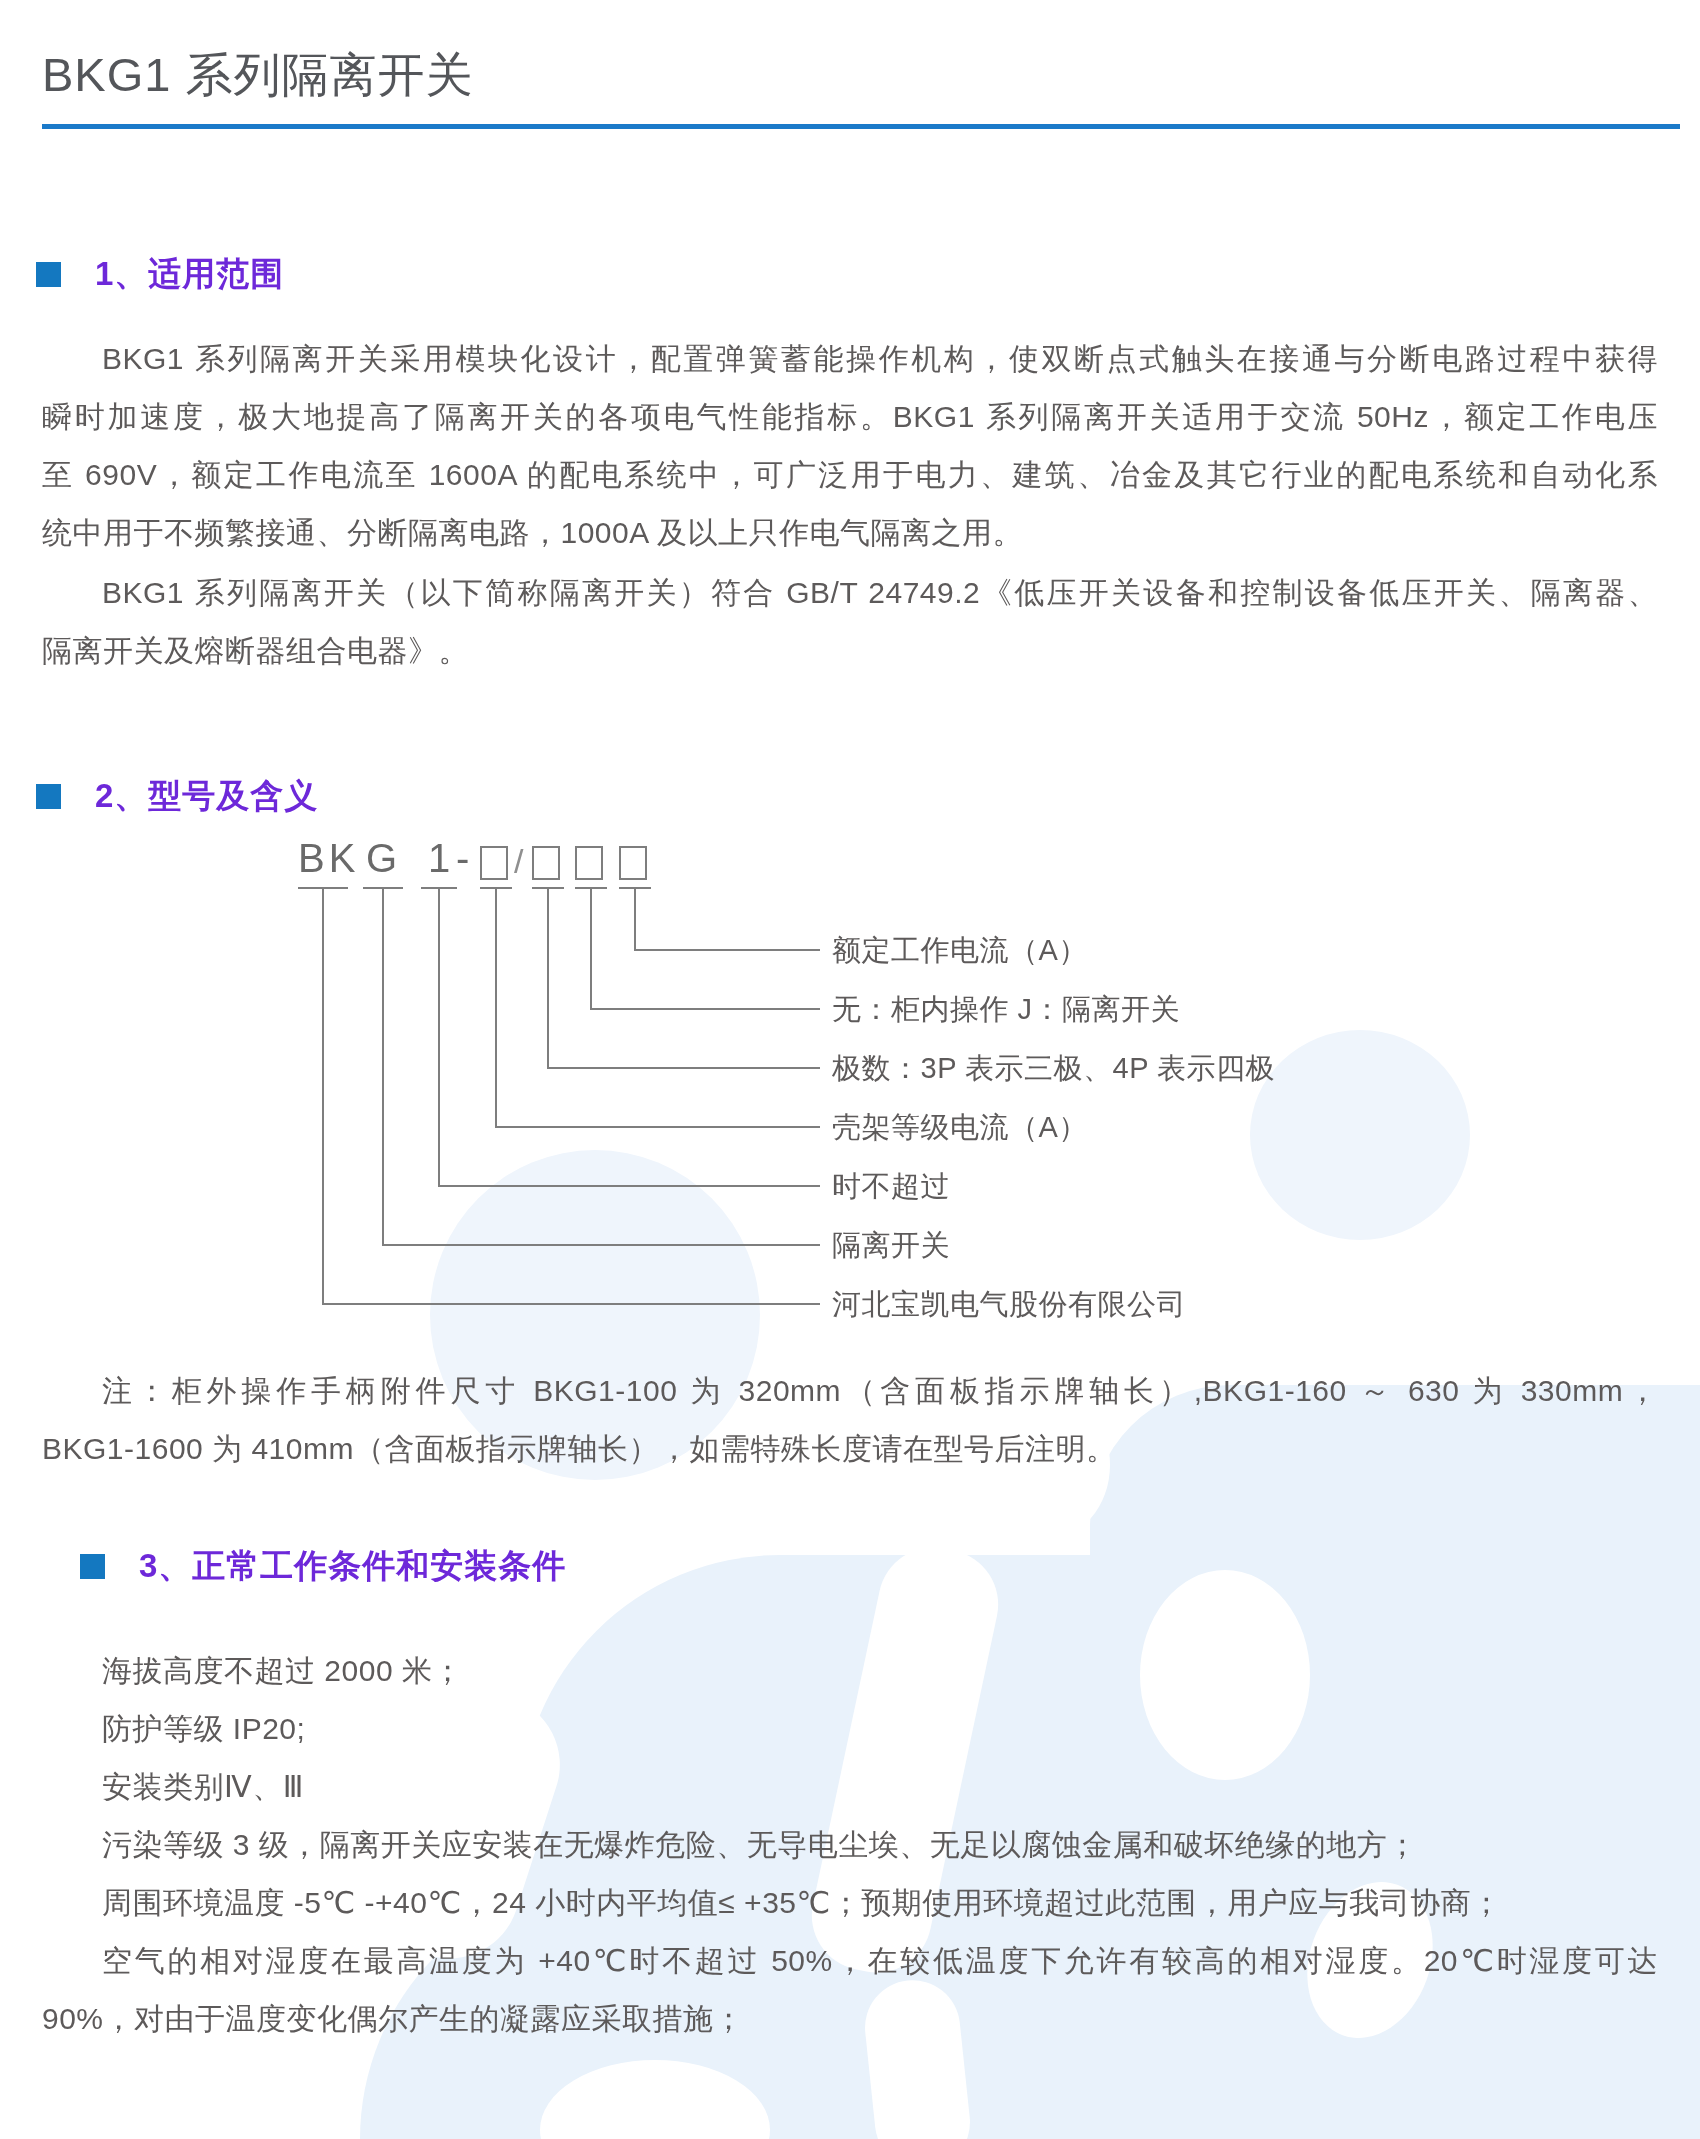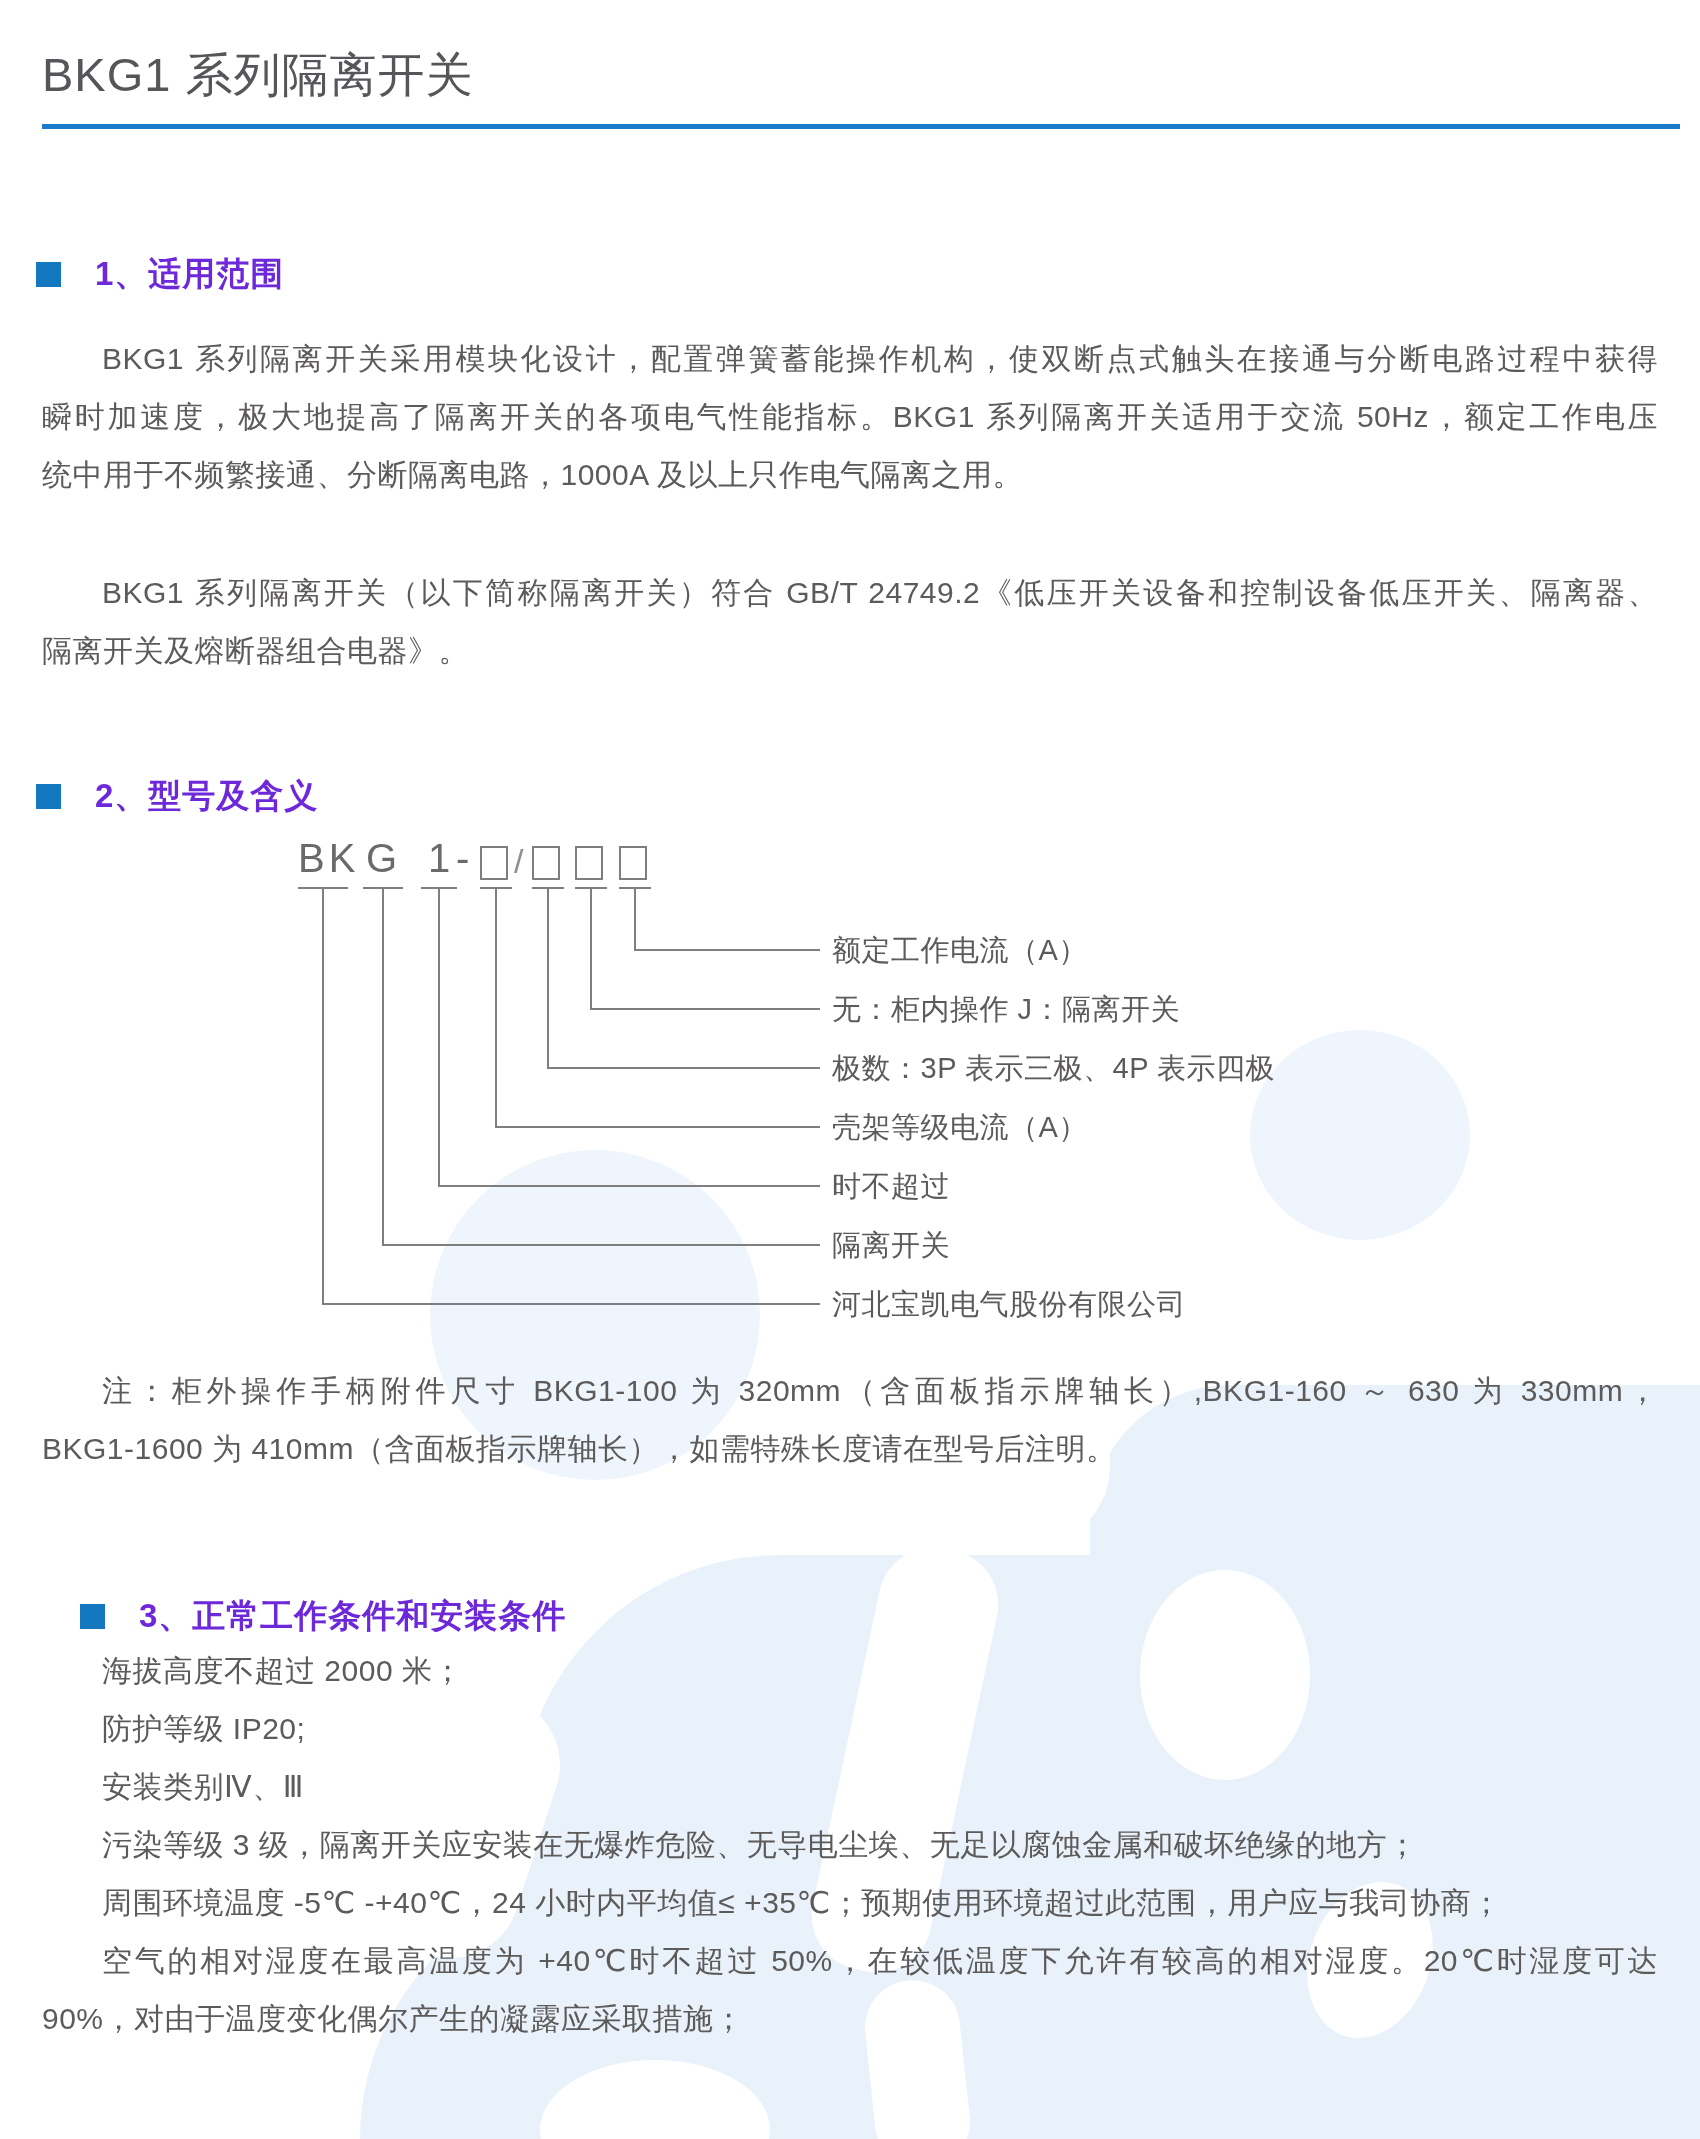--- a/index.html
+++ b/index.html
@@ -61,20 +61,21 @@
   <div class="rule"></div>
 
   <div class="sec-head" style="top:236px;">
     <span class="sq"></span>
     <h2>1、适用范围</h2>
   </div>
 
   <div class="txt" style="top:330px;">
     <div class="ln ind jl">BKG1 系列隔离开关采用模块化设计，配置弹簧蓄能操作机构，使双断点式触头在接通与分断电路过程中获得</div>
     <div class="ln jl">瞬时加速度，极大地提高了隔离开关的各项电气性能指标。BKG1 系列隔离开关适用于交流 50Hz，额定工作电压</div>
+    <div class="ln jl">至 690V，额定工作电流至 1600A 的配电系统中，可广泛用于电力、建筑、冶金及其它行业的配电系统和自动化系</div>
     <div class="ln">统中用于不频繁接通、分断隔离电路，1000A 及以上只作电气隔离之用。</div>
   </div>
 
   <div class="txt" style="top:564px;">
     <div class="ln ind jl">BKG1 系列隔离开关（以下简称隔离开关）符合 GB/T 24749.2《低压开关设备和控制设备低压开关、隔离器、</div>
     <div class="ln">隔离开关及熔断器组合电器》。</div>
   </div>
 
   <div class="sec-head" style="top:758px;">
     <span class="sq"></span>
@@ -117,21 +118,21 @@
     <div class="dg-label" style="top:328px;">时不超过</div>
     <div class="dg-label" style="top:387px;">隔离开关</div>
     <div class="dg-label" style="top:446px;">河北宝凯电气股份有限公司</div>
   </div>
 
   <div class="txt" style="top:1362px;">
     <div class="ln ind jl">注：柜外操作手柄附件尺寸 BKG1-100 为 320mm（含面板指示牌轴长）,BKG1-160 ～ 630 为 330mm，</div>
     <div class="ln">BKG1-1600 为 410mm（含面板指示牌轴长），如需特殊长度请在型号后注明。</div>
   </div>
 
-  <div class="sec-head" style="top:1578px;padding-left:44px;">
+  <div class="sec-head" style="top:1528px;padding-left:44px;">
     <span class="sq"></span>
     <h2>3、正常工作条件和安装条件</h2>
   </div>
 
   <div class="txt" style="top:1642px;">
     <div class="ln ind">海拔高度不超过 2000 米；</div>
     <div class="ln ind">防护等级 IP20;</div>
     <div class="ln ind">安装类别Ⅳ、Ⅲ</div>
     <div class="ln ind">污染等级 3 级，隔离开关应安装在无爆炸危险、无导电尘埃、无足以腐蚀金属和破坏绝缘的地方；</div>
     <div class="ln ind">周围环境温度 -5℃ -+40℃，24 小时内平均值≤ +35℃；预期使用环境超过此范围，用户应与我司协商；</div>

